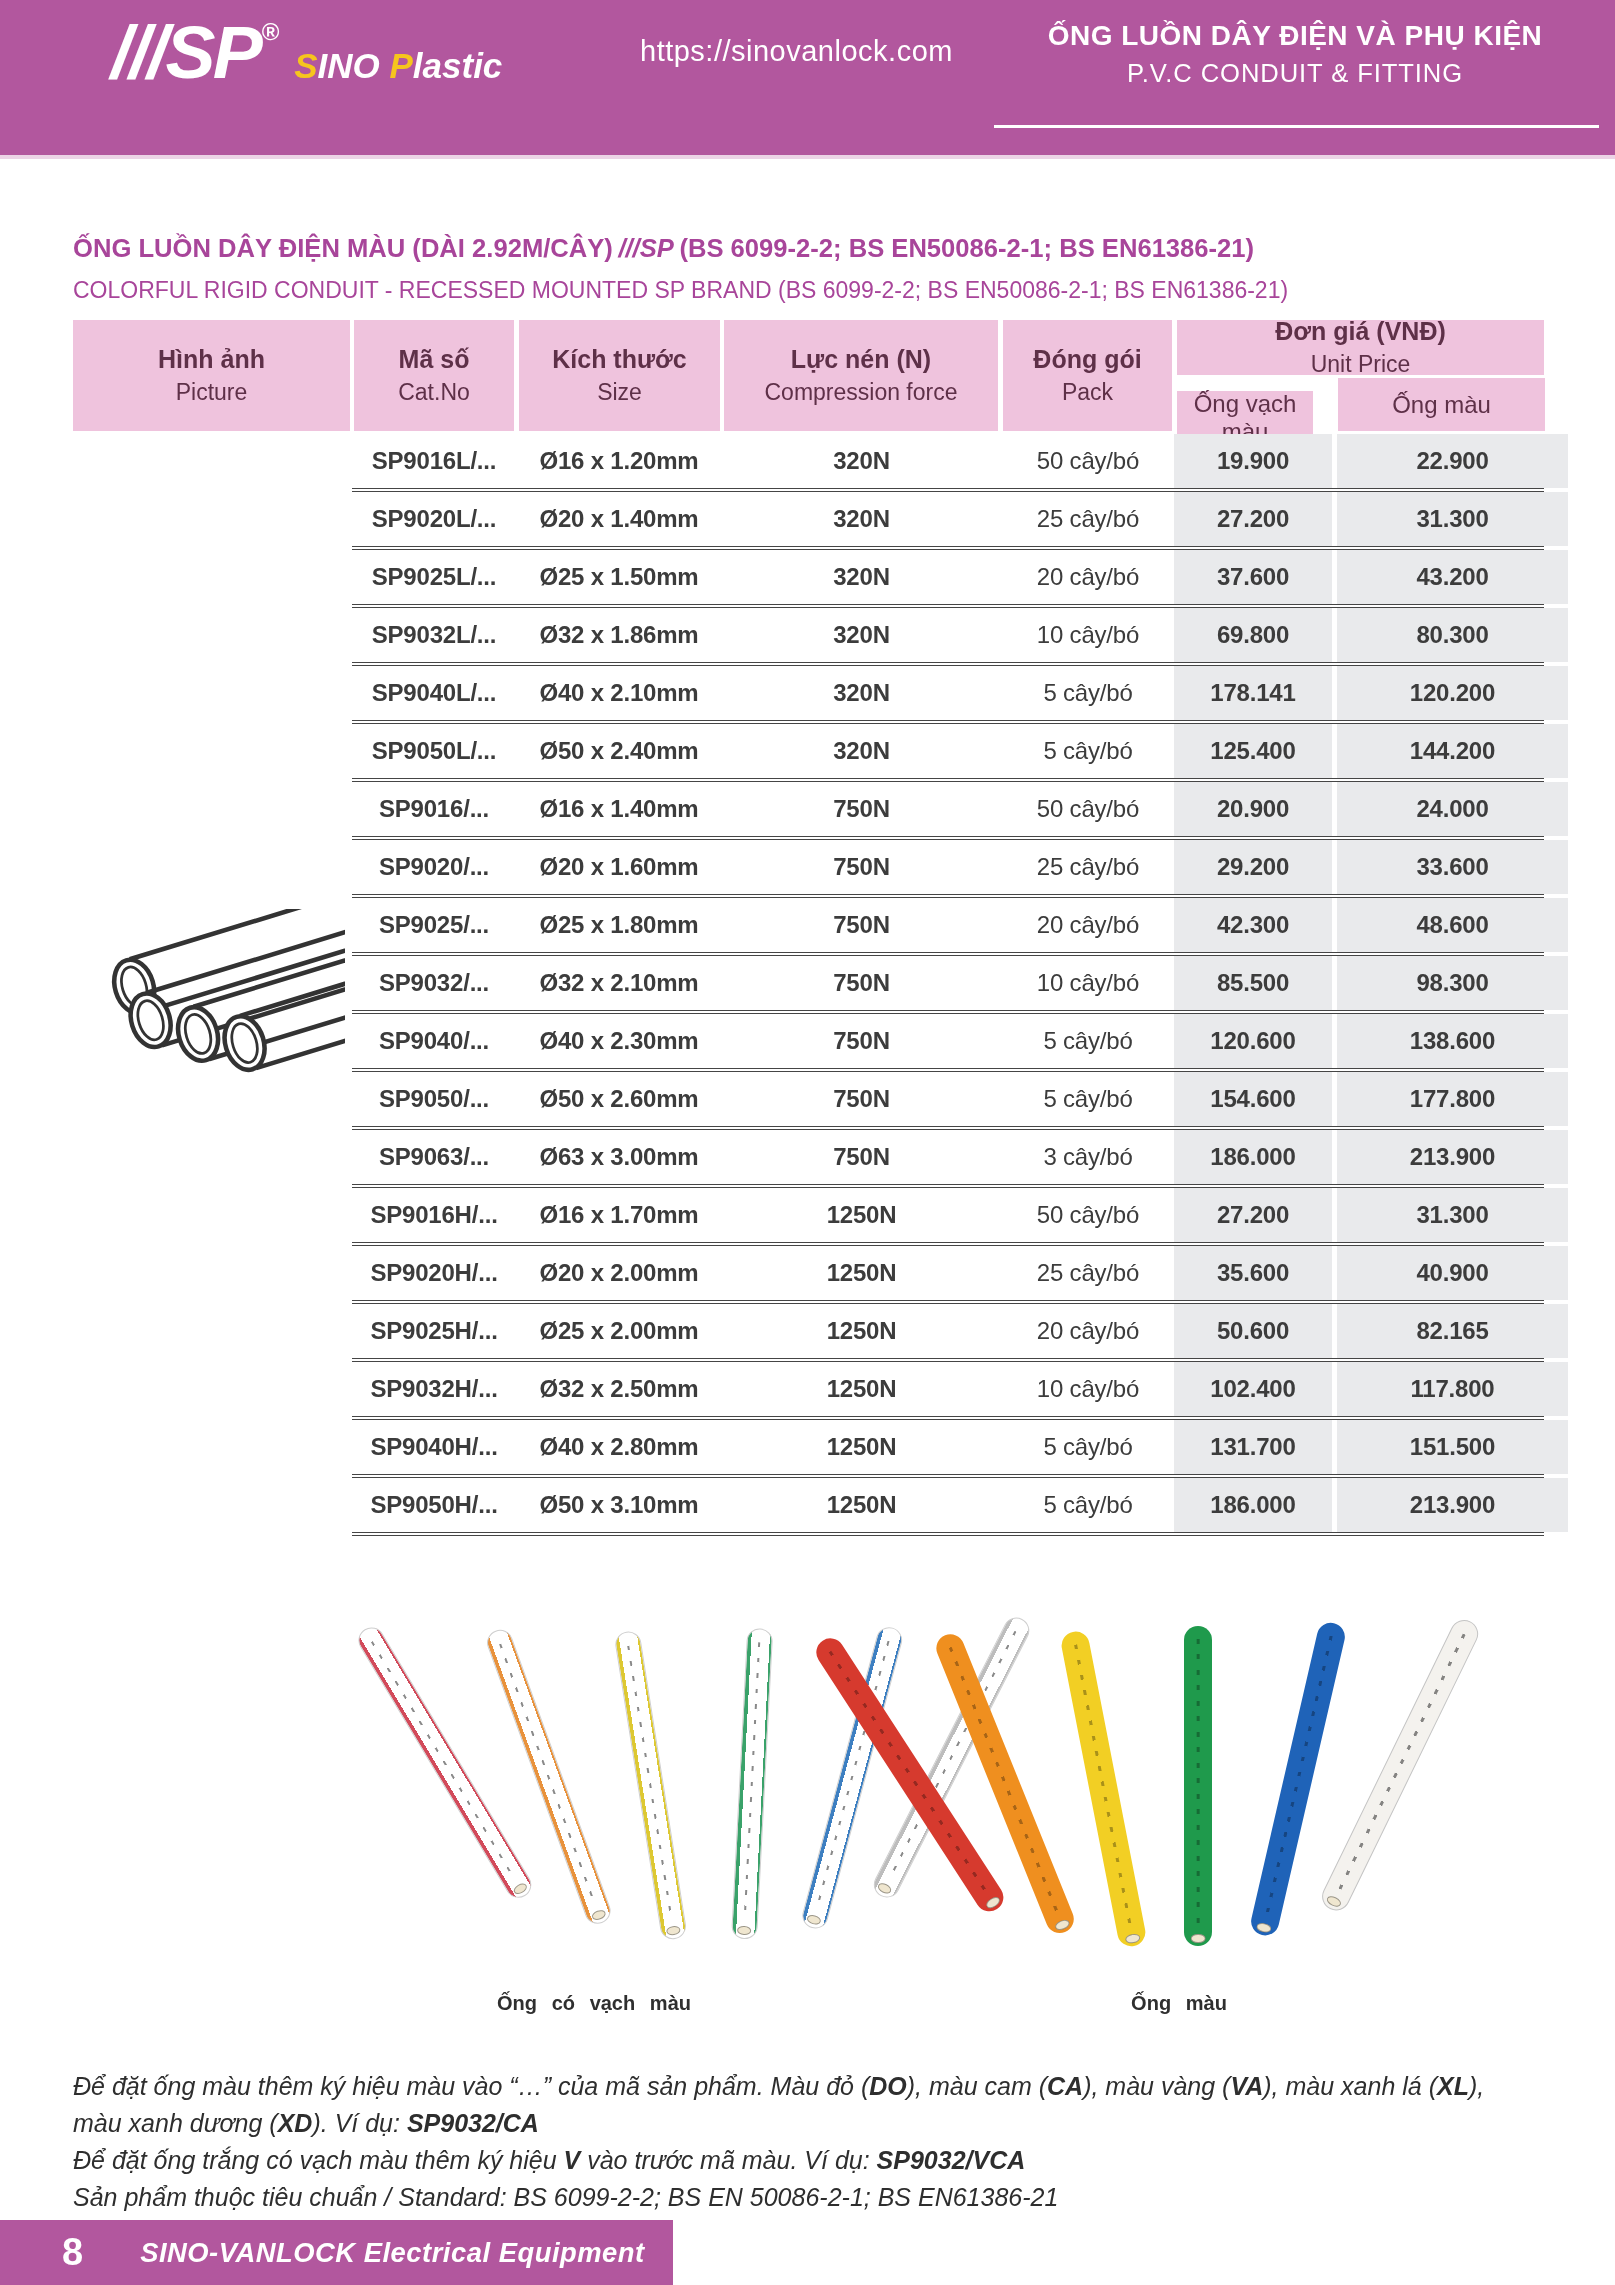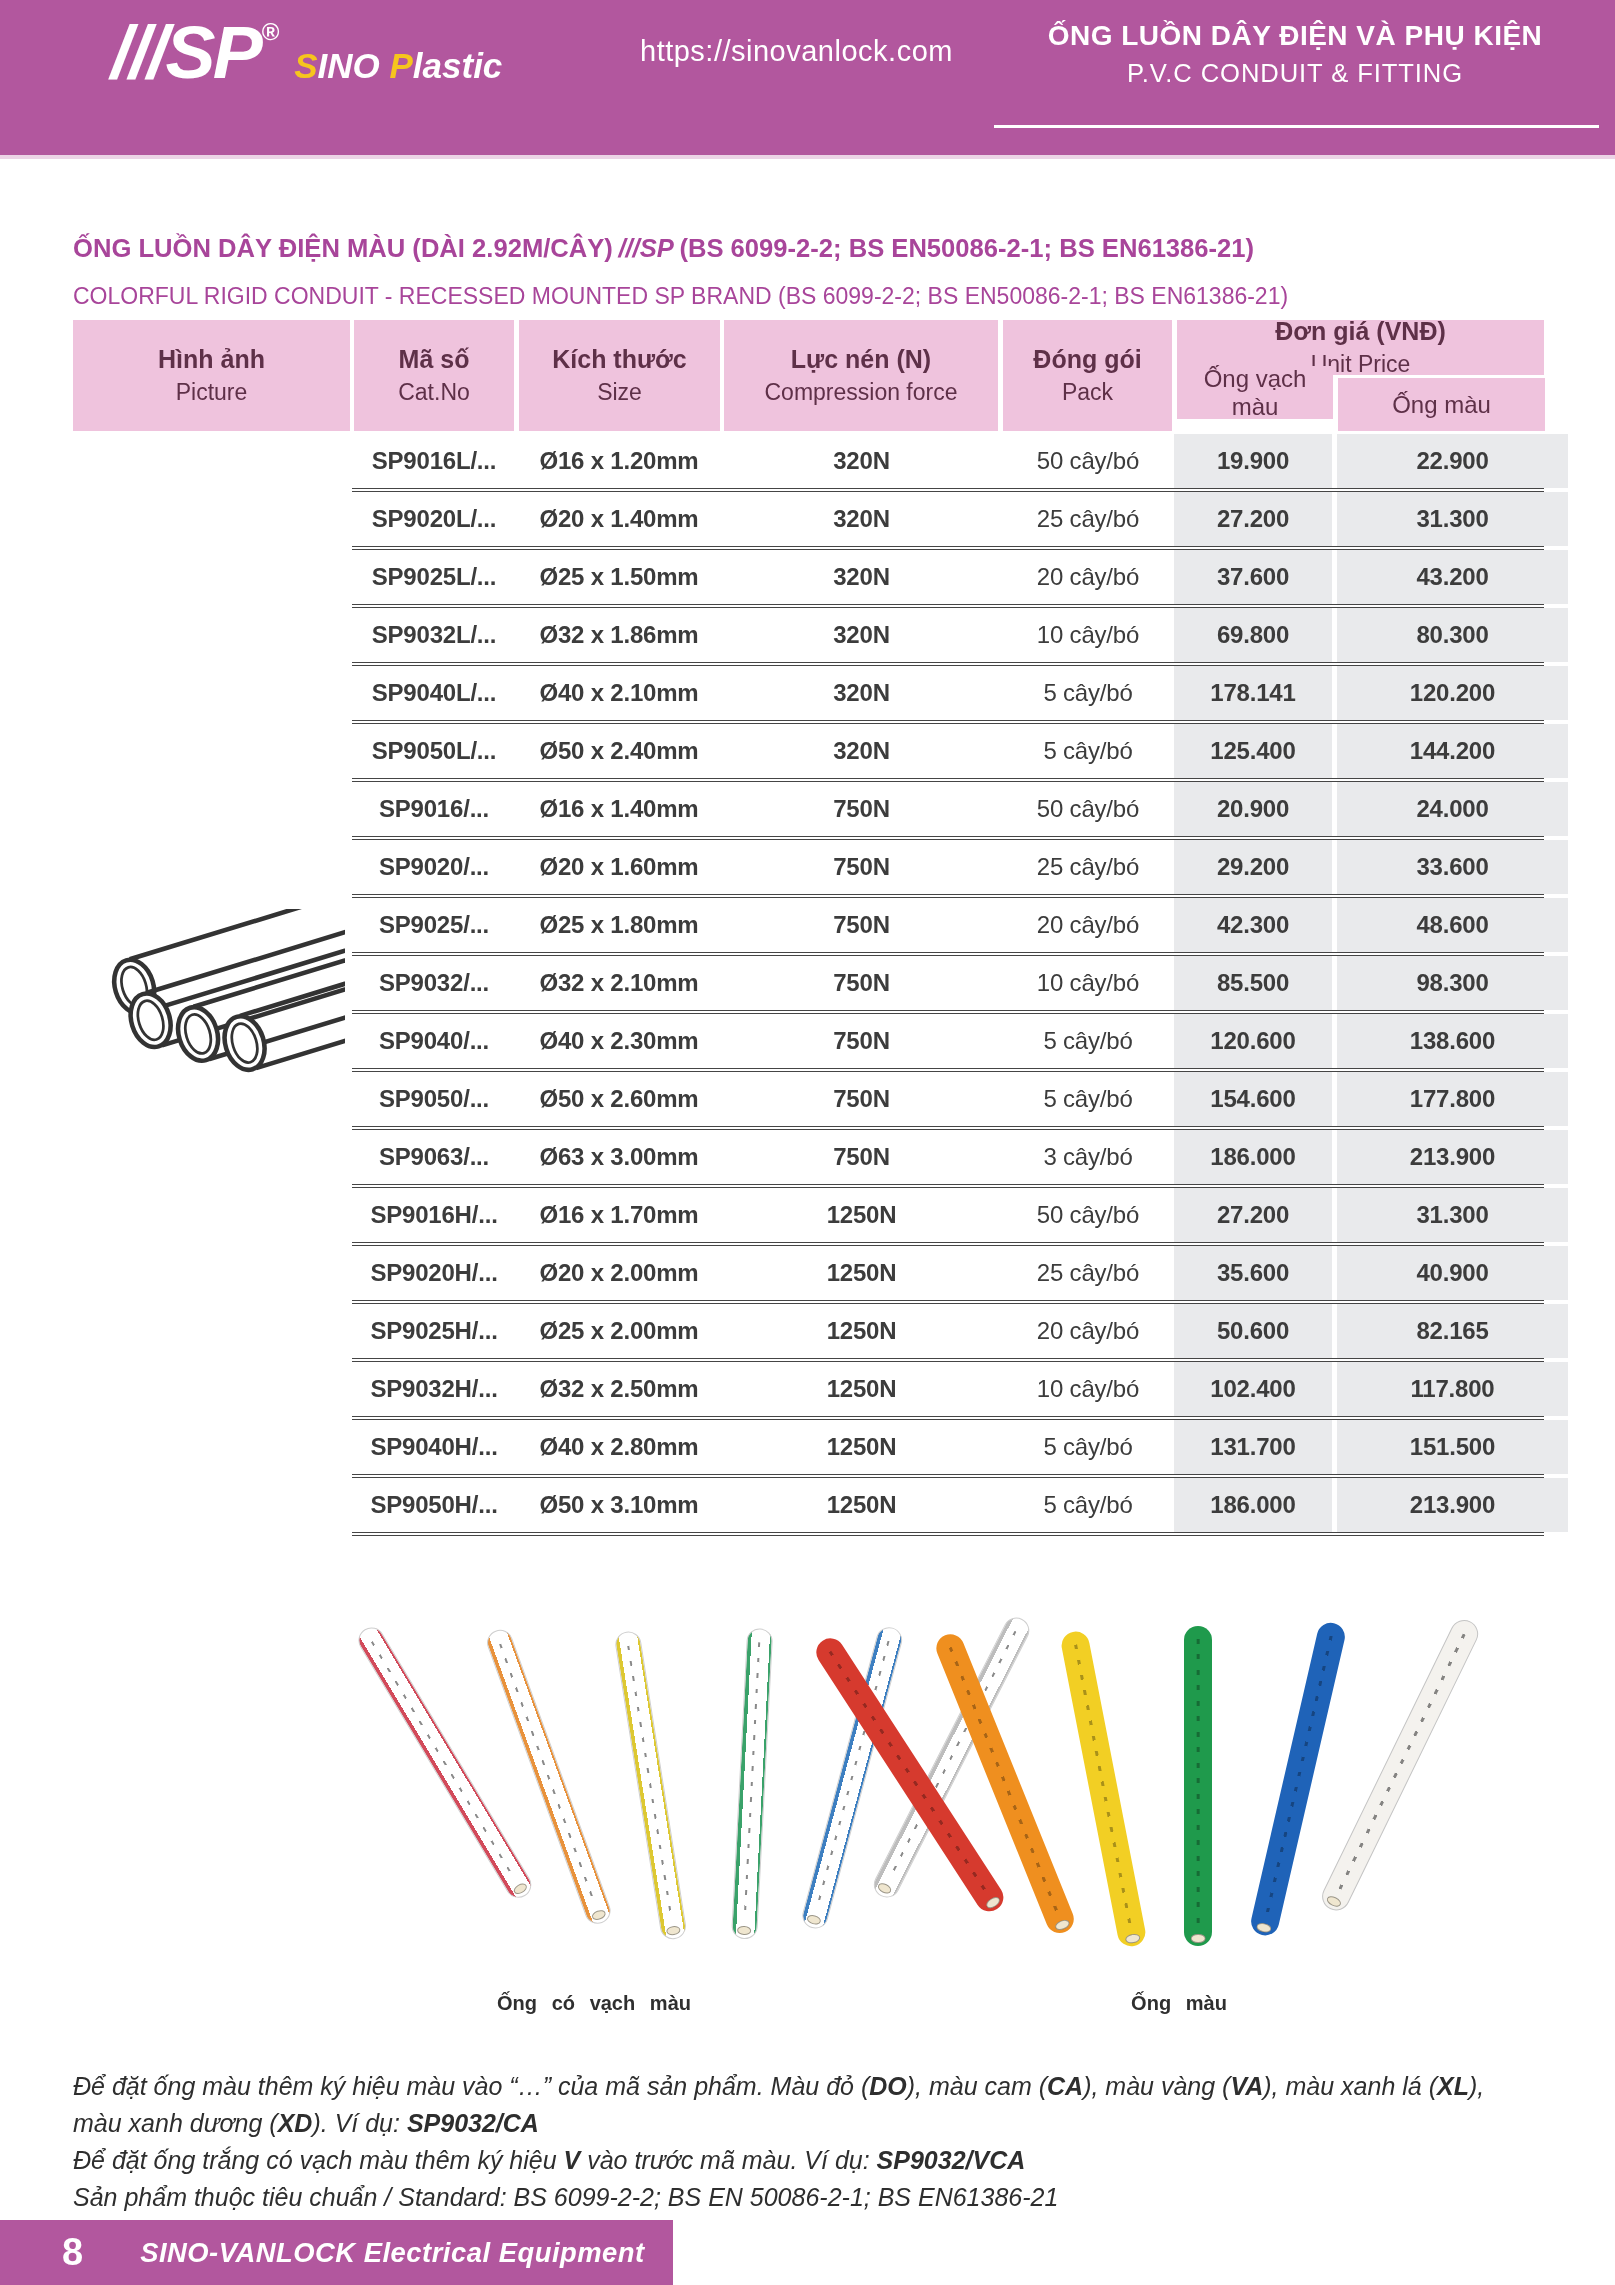--- a/index.html
+++ b/index.html
@@ -17,35 +17,35 @@
   .url { position:absolute; left:640px; top:35px; font-size:29px; color:#ffffff; letter-spacing:0.5px; }
   .hdr-right { position:absolute; left:991px; top:20px; width:608px; text-align:center; color:#ffffff; }
   .hdr-right .l1 { font-size:28px; font-weight:bold; letter-spacing:0.5px; white-space:nowrap; }
   .hdr-right .l2 { font-size:25.6px; margin-top:7.3px; letter-spacing:0.9px; }
   .hdr-underline { position:absolute; left:994px; top:125px; width:605px; height:2.7px; background:#ffffff; }
 
   
   .sec { position:absolute; left:73px; top:234px; color:#a8459a; }
   .sec .t1 { font-size:25.6px; font-weight:bold; white-space:nowrap; }
   .sec .t1 .brand { font-style:italic; margin:0 5.5px; }
-  .sec .t2 { font-size:23px; margin-top:20px; white-space:nowrap; }
+  .sec .t2 { font-size:23px; margin-top:14px; white-space:nowrap; }
 
   
   .table { position:absolute; left:73px; top:320px; width:1471px; height:1220px; }
   .hcell { position:absolute; background:#efc3dd; color:#5e3048; display:flex; flex-direction:column; align-items:center; justify-content:center; text-align:center; }
   .hcell .vi { font-weight:bold; font-size:25px; }
   .hcell .en { font-size:23px; margin-top:4.6px; }
   .hcell .vi-sub { font-size:24px; }
   .h-pic   { left:0;    top:0; width:277px; height:111px; }
   .h-cat   { left:281px; top:0; width:160px; height:111px; }
   .h-size  { left:446px; top:0; width:201px; height:111px; }
   .h-force { left:651px; top:0; width:274px; height:111px; }
   .h-pack  { left:930px; top:0; width:169px; height:111px; }
   .h-price { left:1104px; top:0; width:367px; height:55px; }
-  .h-sub1  { left:1104px; top:46px; width:156px; height:53px; }
+  .h-sub1  { left:1104px; top:71px; width:136px; height:53px; }
   .h-sub2  { left:1265px; top:58px; width:207px; height:53px; }
 
   .tbody { position:absolute; left:279px; top:114px; width:1192px; }
   .trow { position:relative; height:58px; border-bottom:4.6px double #454545; }
   .cell { position:absolute; top:0; bottom:0; display:flex; align-items:center; justify-content:center; font-size:24px; color:#3c3c3c; letter-spacing:-0.2px; white-space:nowrap; }
   .c-cat   { left:0;      width:164px; font-weight:bold; }
   .c-size  { left:164px;  width:206px; font-weight:bold; }
   .c-force { left:370px;  width:279px; font-weight:bold; }
   .c-pack  { left:649px;  width:174px; }
   .c-p1    { left:822px;  width:158px; font-weight:bold; background:#e9eaec; }

